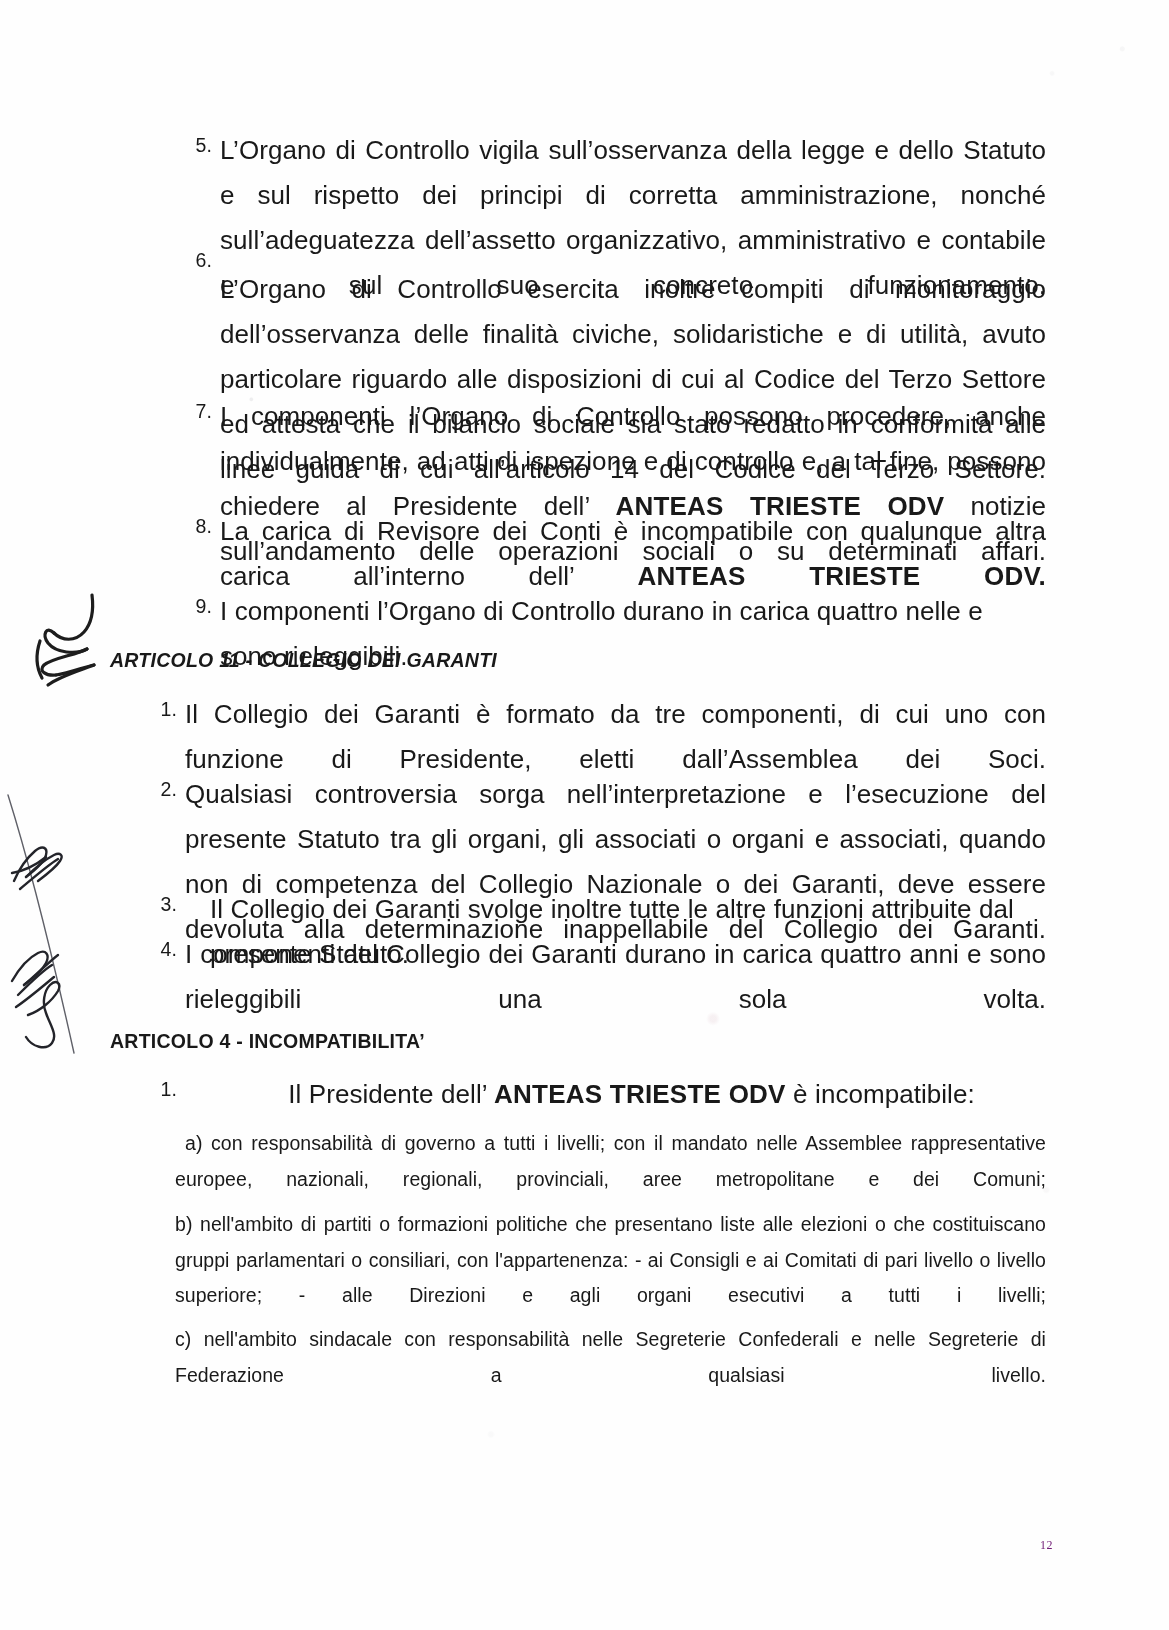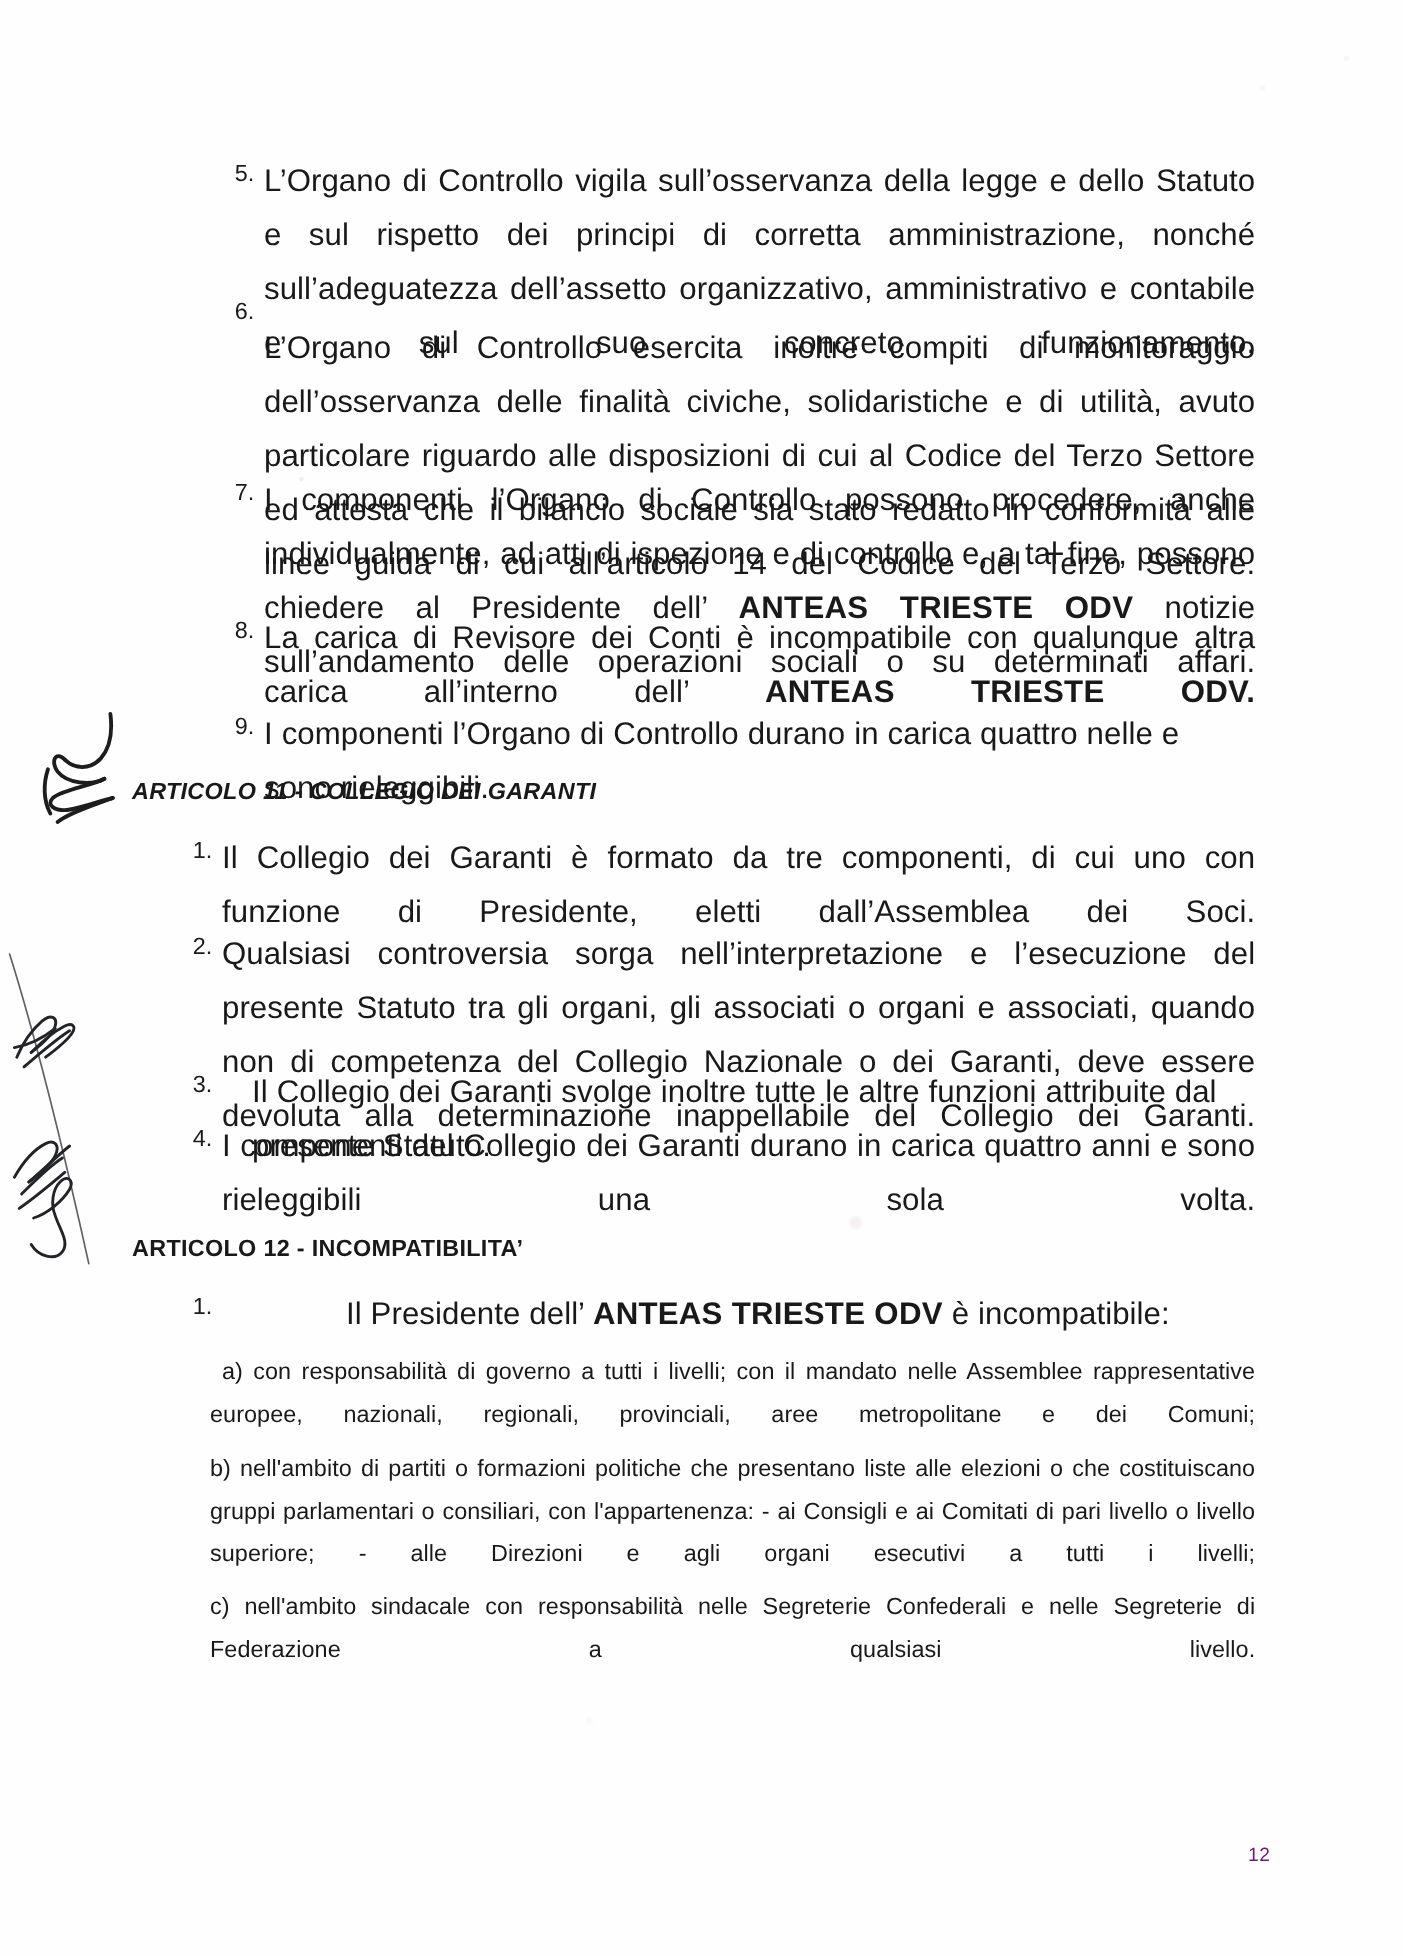--- a/index.html
+++ b/index.html
@@ -86,23 +86,24 @@
     letter-spacing: 0.05px;
   }
   .para::after {
     content: "";
     display: inline-block;
     width: 100%;
   }
 
   .pageno {
     position: absolute;
-    font-size: 16px;
+    font-size: 12px;
     color: #701a75;
     letter-spacing: 0.5px;
+    font-family: Liberation Serif, serif;
   }
 
   
   .sig {
     position: absolute;
     pointer-events: none;
   }
   .sig svg { display: block; }
 </style>
 </head>
@@ -205,21 +206,21 @@
       </span>
     </div>
 
     <div class="num-item" style="position:absolute; left:143px; top:932px; width:903px;">
       <span class="num">4.</span>
       <span class="body" style="margin-left:42px; width:861px;">
         <span>I componenti del Collegio dei Garanti durano in carica quattro anni e sono rieleggibili una sola volta.</span>
       </span>
     </div>
 
-    <div class="heading" style="position:absolute; left:110px; top:1026px; width:700px;">ARTICOLO 12 - INCOMPATIBILITA’</div>
+    <div class="heading" style="position:absolute; left:110px; top:1026px; width:700px;">ARTICOLO 4 - INCOMPATIBILITA’</div>
 
     <div class="num-item" style="position:absolute; left:143px; top:1072px; width:903px;">
       <span class="num">1.</span>
       <span class="body" style="margin-left:58px; width:861px; text-align:center;">
         <span>Il Presidente dell’ </span><b>ANTEAS TRIESTE ODV</b><span> è incompatibile:</span>
       </span>
     </div>
 
     <div class="para" style="position:absolute; left:175px; top:1126px; width:871px; text-indent:10px;">a) con responsabilità di governo a tutti i livelli; con il mandato nelle Assemblee rappresentative europee, nazionali, regionali, provinciali, aree metropolitane e dei Comuni;</div>
 

